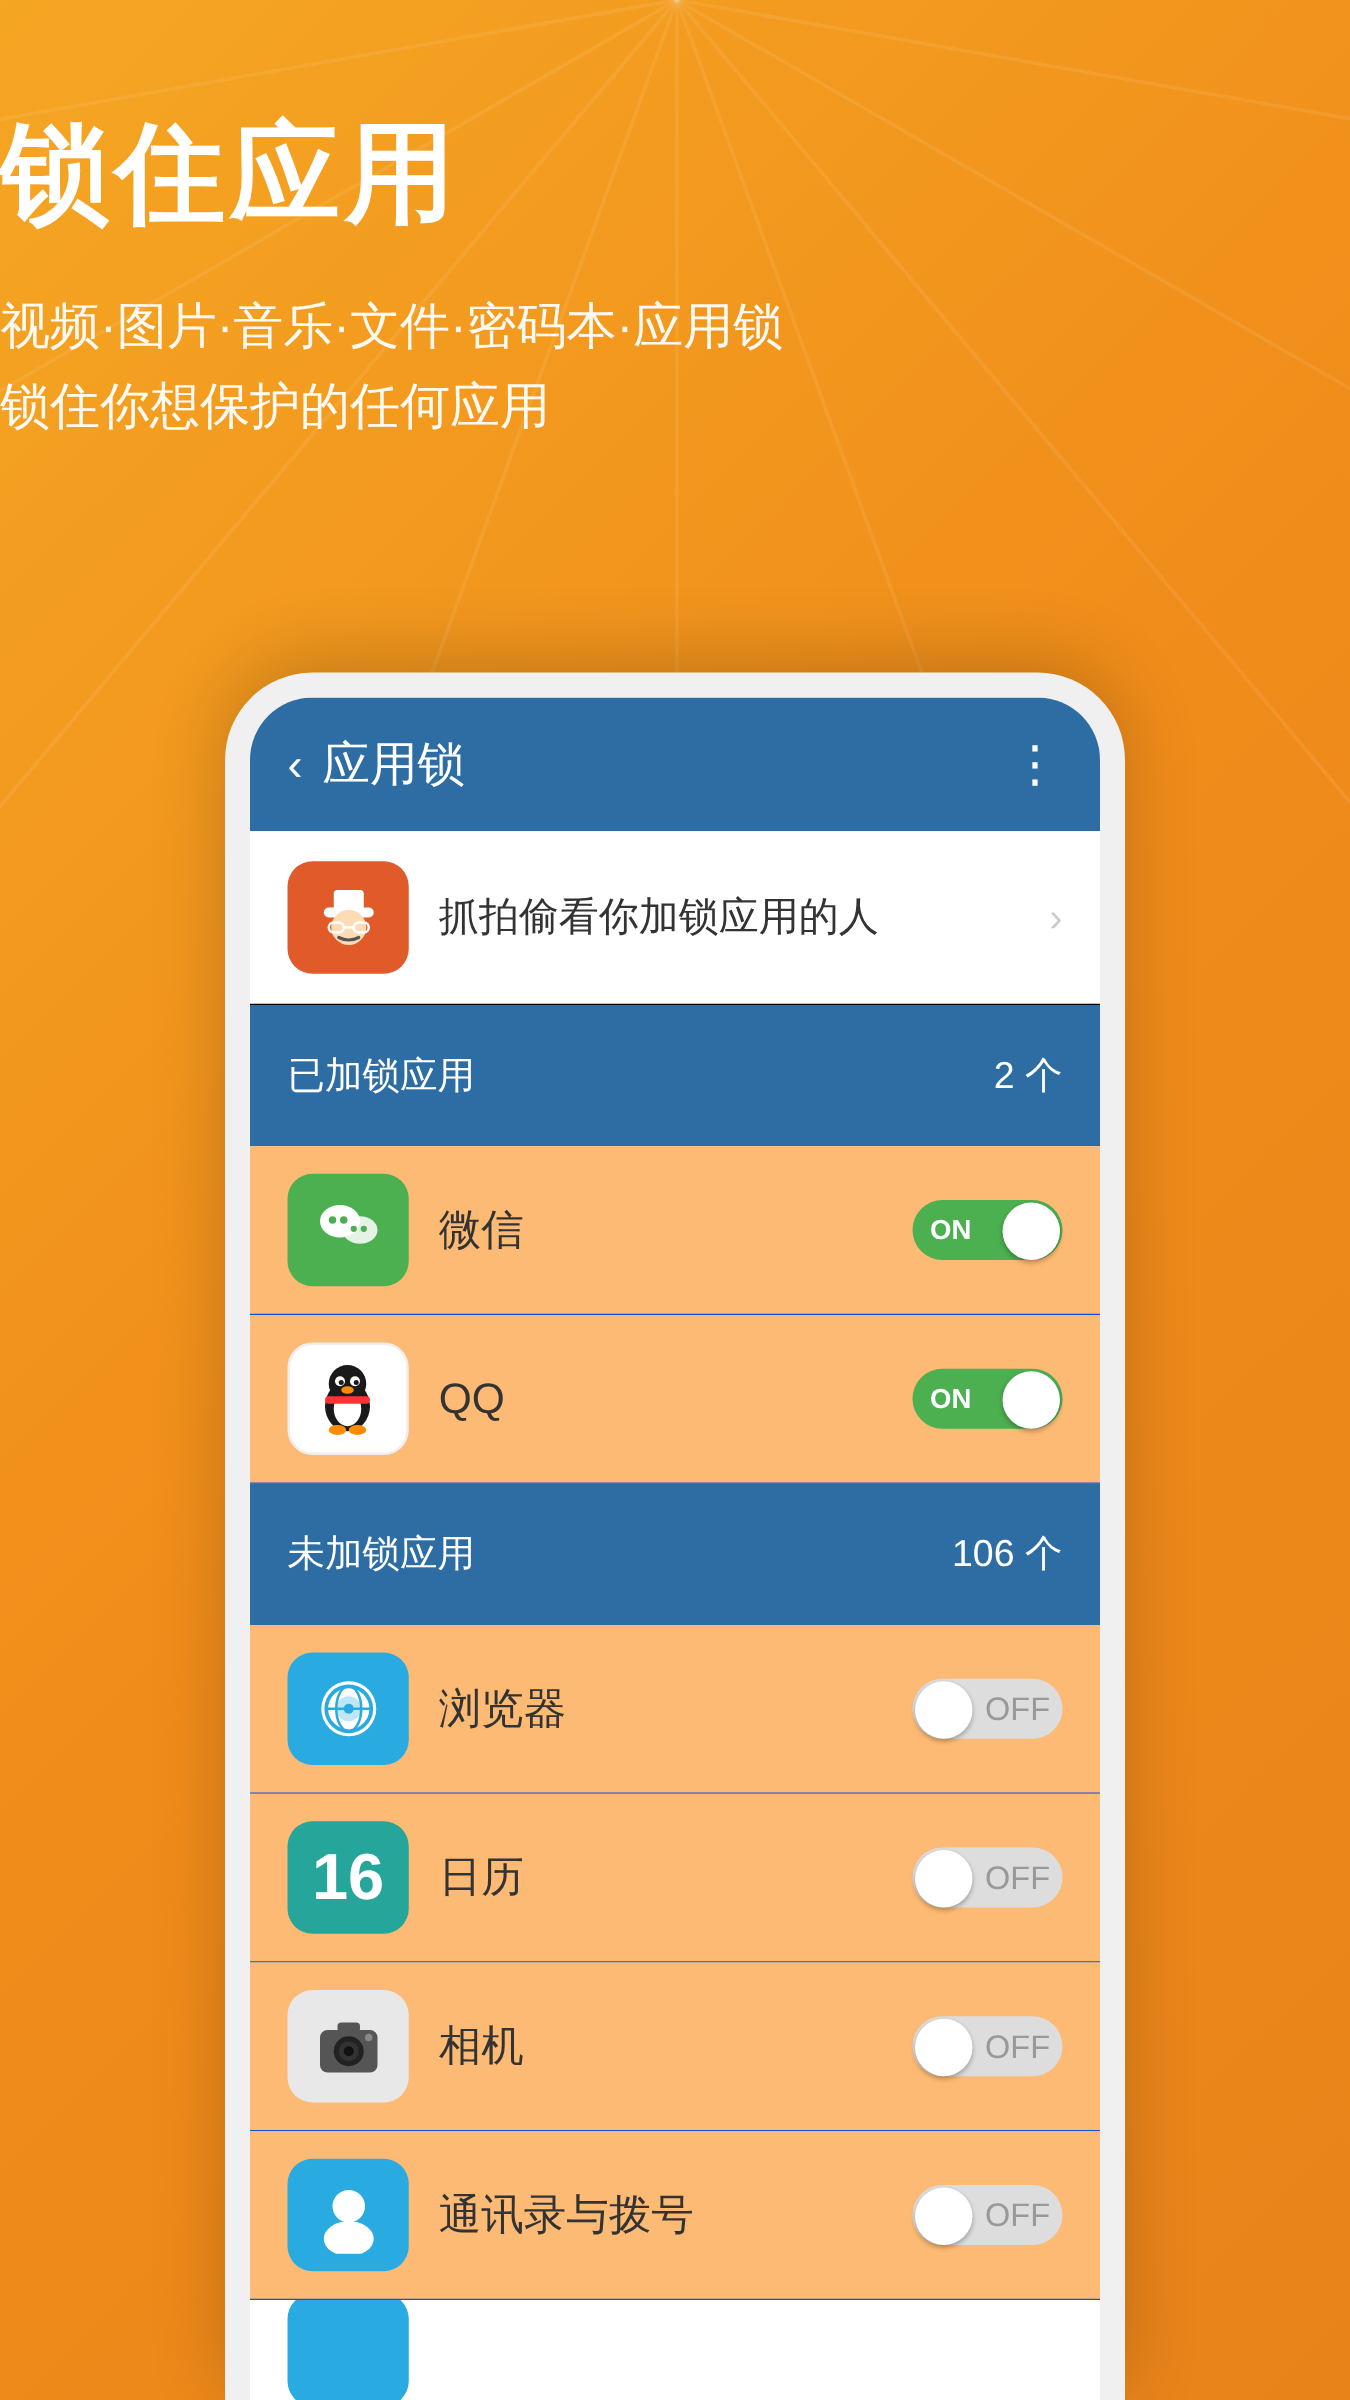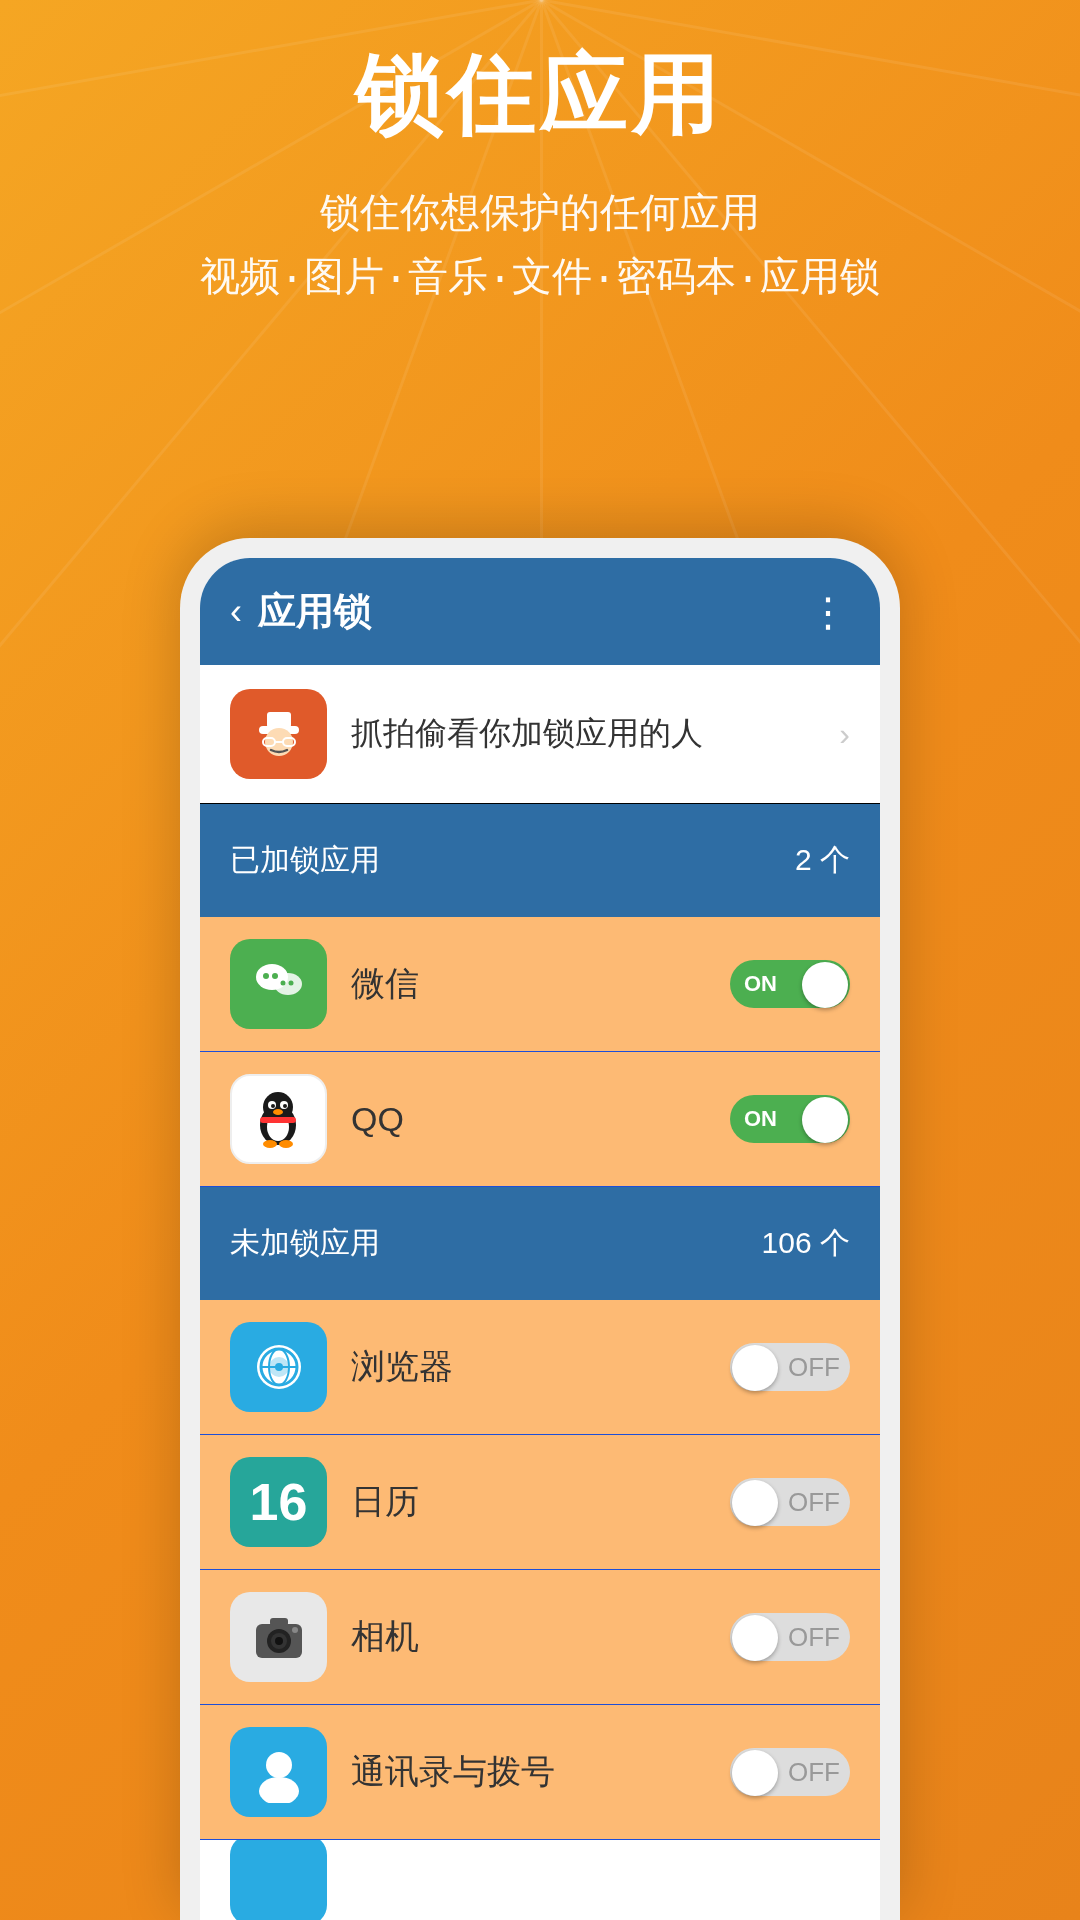--- a/index.html
+++ b/index.html
@@ -45,23 +45,22 @@
       width: 3px;
       height: 900px;
       background: rgba(255,255,255,0.08);
       transform-origin: top center;
     }
 
     
     .header-section {
       position: relative;
       z-index: 10;
-      text-align: center;
-      padding-top: 35px;
-      font-family: Liberation Mono, monospace;
+      text-align: left;
+      padding-top: 80px;
     }
 
     .main-title {
       color: white;
       font-size: 88px;
       font-weight: bold;
       letter-spacing: 4px;
       margin-bottom: 30px;
     }
 
@@ -113,21 +112,21 @@
 
     .back-arrow {
       color: white;
       font-size: 36px;
       line-height: 1;
     }
 
     .app-bar-title {
       color: white;
       font-size: 38px;
-      font-weight: 700;
+      font-weight: 400;
     }
 
     .more-icon {
       color: white;
       font-size: 40px;
       letter-spacing: 2px;
     }
 
     
     .spy-row {
@@ -316,22 +315,22 @@
     <div class="ray" style="transform: rotate(-100deg);"></div>
     <div class="ray" style="transform: rotate(100deg);"></div>
     <div class="ray" style="transform: rotate(-120deg);"></div>
     <div class="ray" style="transform: rotate(120deg);"></div>
   </div>
 </div>
 
 <div class="header-section">
   <div class="main-title">锁住应用</div>
   <div class="subtitle">
+    <div>视频·图片·音乐·文件·密码本·应用锁</div>
     <div>锁住你想保护的任何应用</div>
-    <div>视频·图片·音乐·文件·密码本·应用锁</div>
   </div>
 </div>
 
 <div class="phone-container">
   <div class="phone-outer">
     <div class="phone-screen">
 
       <div class="app-bar">
         <div class="app-bar-left">
           <span class="back-arrow">‹</span>

